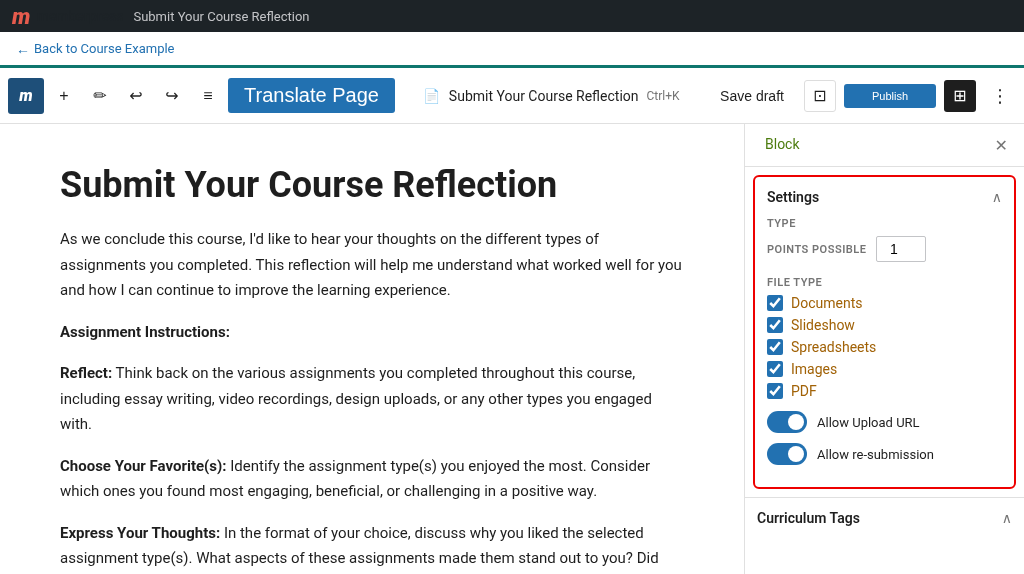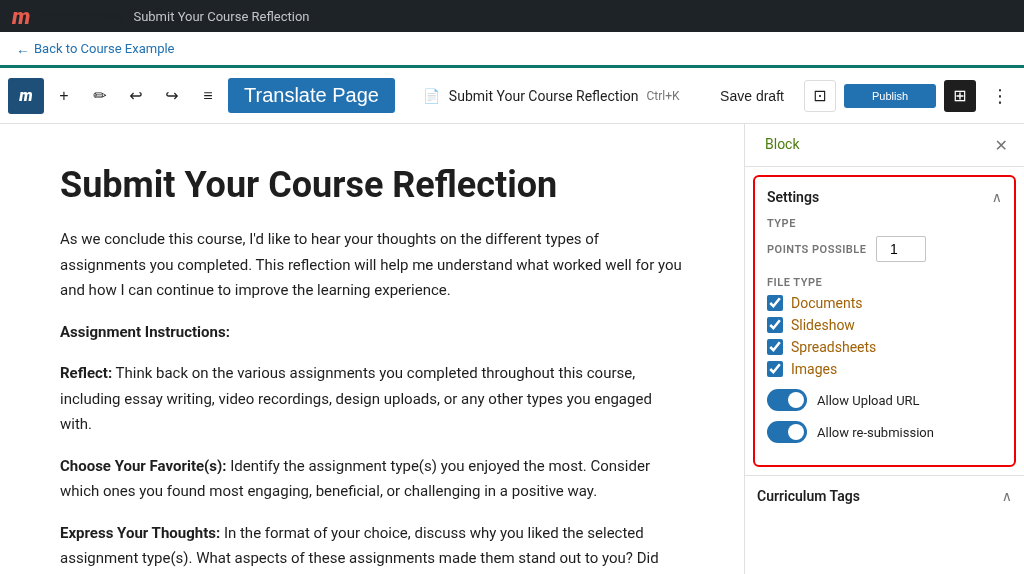--- a/index.html
+++ b/index.html
@@ -477,20 +477,24 @@
             <span class="checkbox-label">Slideshow</span>
           </div>
           <div class="checkbox-item">
             <input type="checkbox" checked="" style="">
             <span class="checkbox-label">Spreadsheets</span>
           </div>
           <div class="checkbox-item">
             <input type="checkbox" checked="" style="">
             <span class="checkbox-label">Images</span>
           </div>
+          <div class="checkbox-item">
+            <input type="checkbox" checked="" style="">
+            <span class="checkbox-label">PDF</span>
+          </div>
         </div>
 
         <div class="toggle-row">
           <div class="toggle-switch"></div>
           <span class="toggle-label">Allow Upload URL</span>
         </div>
 
         <div class="toggle-row">
           <div class="toggle-switch"></div>
           <span class="toggle-label">Allow re-submission</span>

